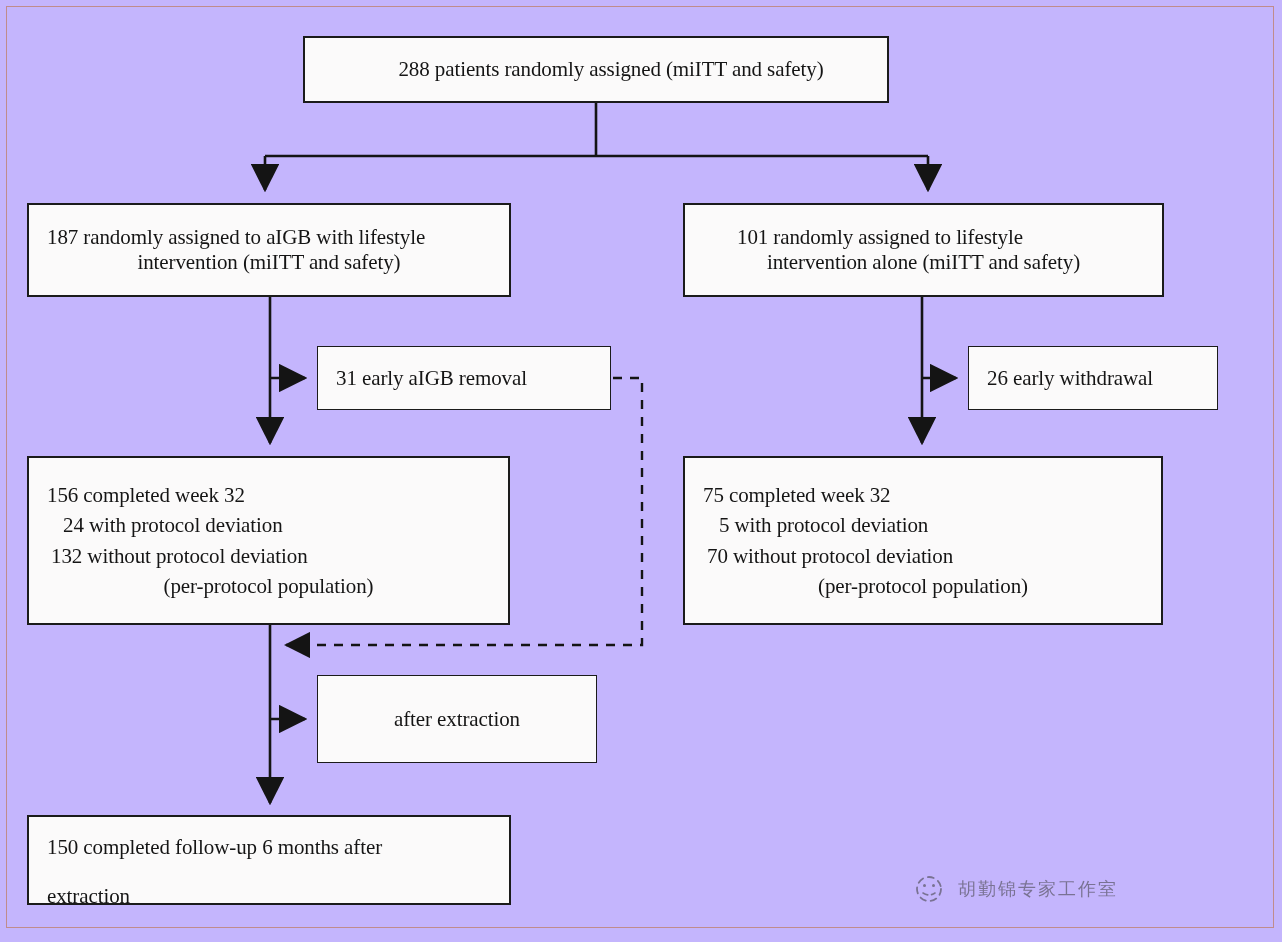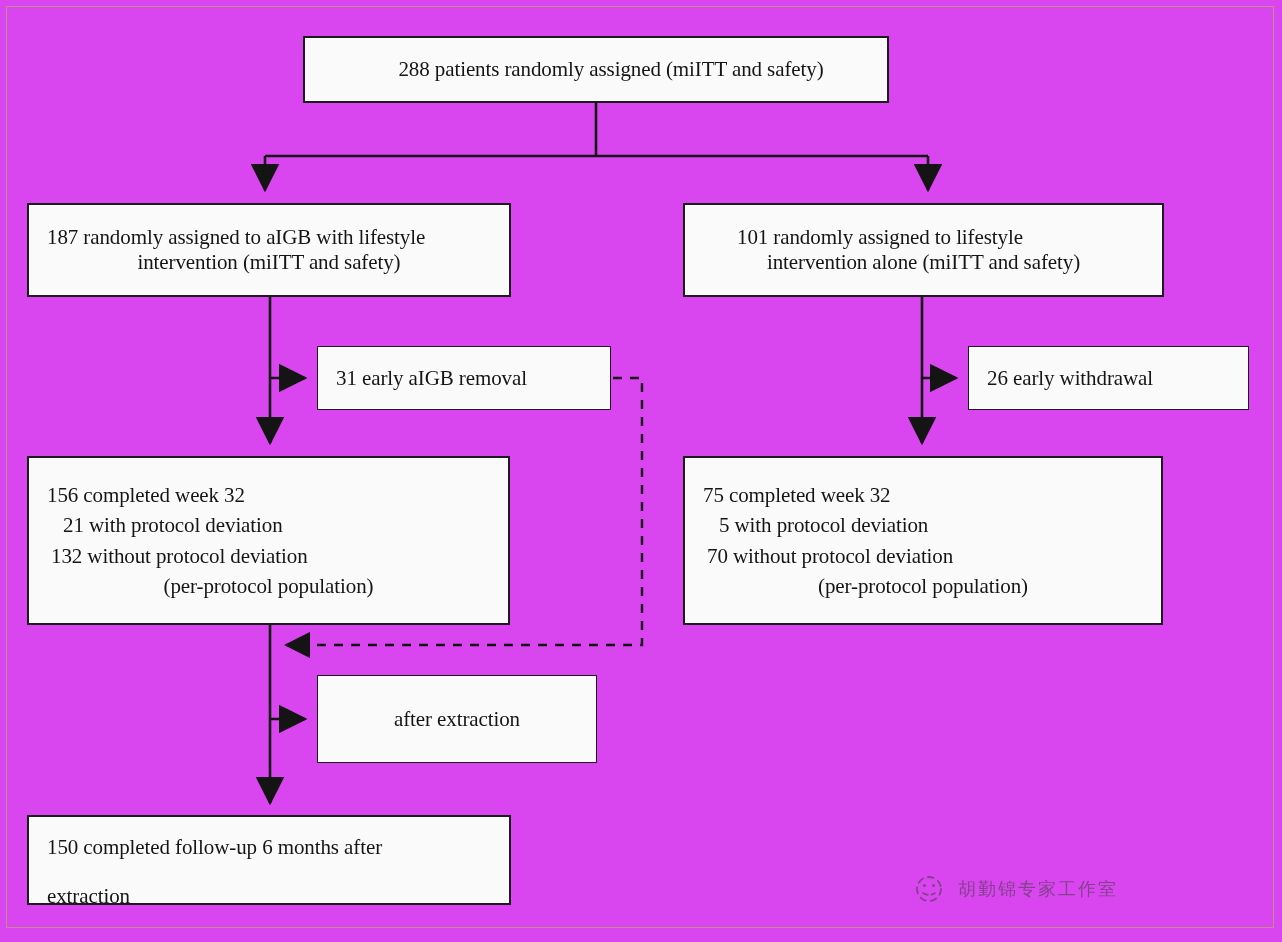--- a/index.html
+++ b/index.html
@@ -4,21 +4,21 @@
 <style>
   html, body {
     margin: 0;
     padding: 0;
     background: #ffffff;
   }
   #page {
     position: relative;
     width: 1282px;
     height: 942px;
-    background: #d946ef;
+    background: #c4b5fd;
     overflow: hidden;
     font-family: "Liberation Serif", "DejaVu Serif", serif;
   }
   
   #outer-frame {
     position: absolute;
     left: 6px;
     top: 6px;
     width: 1268px;
     height: 922px;
@@ -49,21 +49,21 @@
   }
   .c  { text-align: center; }
   .l  { text-align: left; }
   .pad-l { padding-left: 18px; }
   .pad-l2 { padding-left: 34px; }
   .pad-l3 { padding-left: 22px; }
   .box-top     { left: 303px;  top: 36px;  width: 586px; height: 67px;  font-size: 21px; }
   .box-left1   { left: 27px;   top: 203px; width: 484px; height: 94px;  font-size: 21px; }
   .box-right1  { left: 683px;  top: 203px; width: 481px; height: 94px;  font-size: 21px; }
   .box-left2   { left: 317px;  top: 346px; width: 294px; height: 64px;  font-size: 21px; }
-  .box-right2  { left: 968px;  top: 346px; width: 281px; height: 64px;  font-size: 21px; }
+  .box-right2  { left: 968px;  top: 346px; width: 250px; height: 64px;  font-size: 21px; }
   .box-left3   { left: 27px;   top: 456px; width: 483px; height: 169px; font-size: 21px; }
   .box-right3  { left: 683px;  top: 456px; width: 480px; height: 169px; font-size: 21px; }
   .box-left4   { left: 317px;  top: 675px; width: 280px; height: 88px;  font-size: 21px; }
   .box-left5   { left: 27px;   top: 815px; width: 484px; height: 90px;  font-size: 21px; }
   .box-top .line      { padding-left: 30px; }
   .box-left1 .line    { text-align: center; }
   .box-left1 .line.first { text-align: left; padding-left: 18px; }
   .box-right1 .line   { text-align: center; }
   .box-right1 .line.first { text-align: left; padding-left: 28px; margin-left: 24px; }
   .box-left2 .line, .box-right2 .line { text-align: left; padding-left: 18px; }
@@ -158,21 +158,21 @@
   <div class="fbox thin box-left2">
     <span class="line">31 early aIGB removal</span>
   </div>
 
   <div class="fbox thin box-right2">
     <span class="line">26 early withdrawal</span>
   </div>
 
   <div class="fbox box-left3">
     <span class="line l pad-l">156 completed week 32</span>
-    <span class="line l pad-l2">21 with protocol deviation</span>
+    <span class="line l pad-l2">24 with protocol deviation</span>
     <span class="line l pad-l3">132 without protocol deviation</span>
     <span class="line c">(per-protocol population)</span>
   </div>
 
   <div class="fbox box-right3">
     <span class="line l pad-l">75 completed week 32</span>
     <span class="line l pad-l2">5 with protocol deviation</span>
     <span class="line l pad-l3">70 without protocol deviation</span>
     <span class="line c">(per-protocol population)</span>
   </div>

